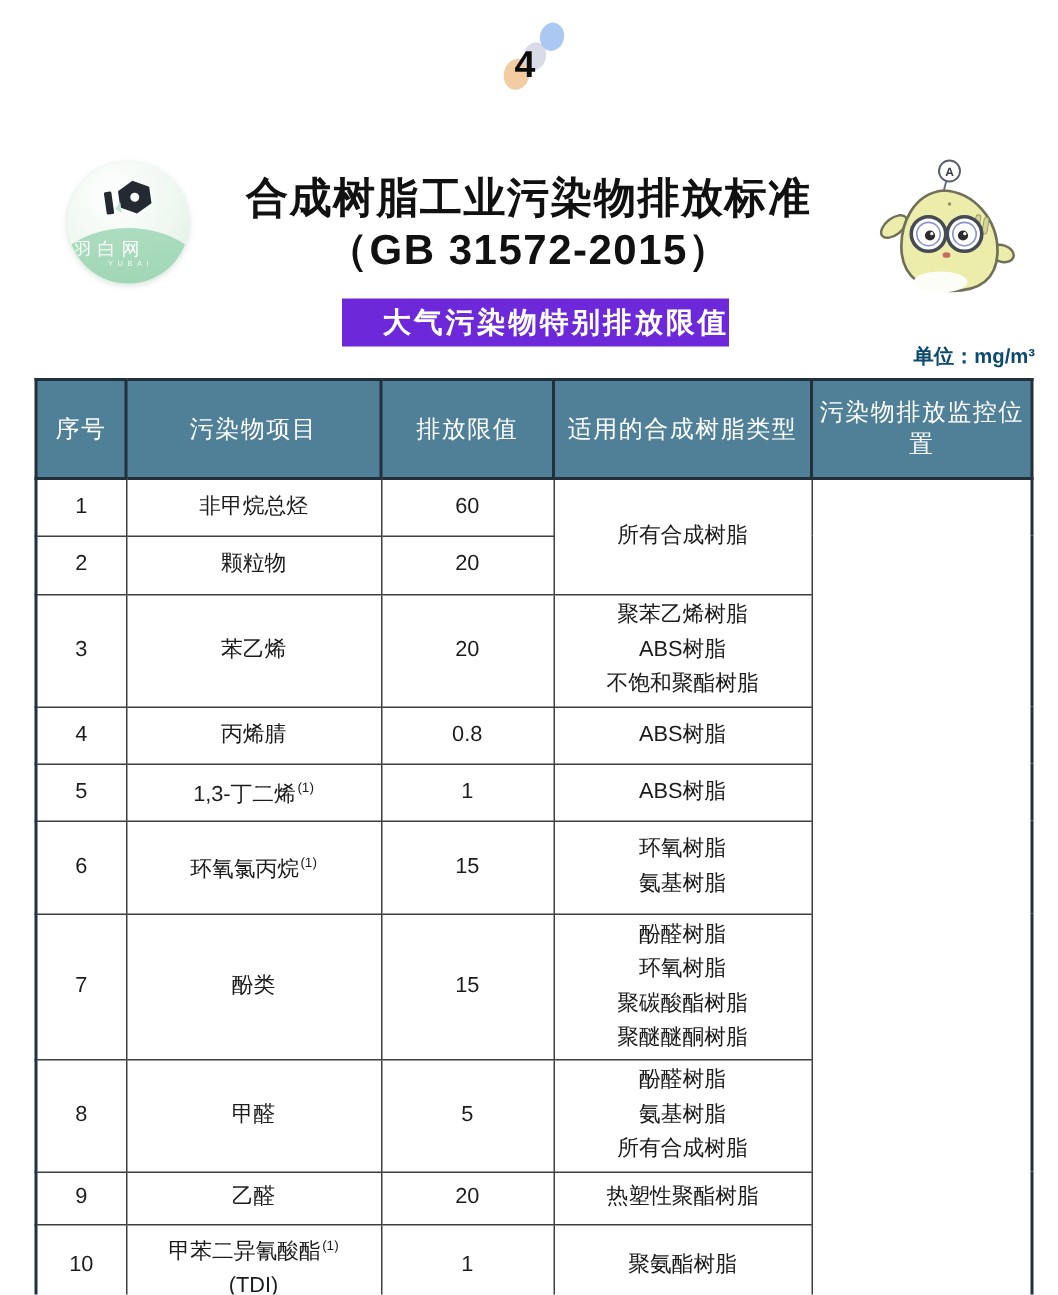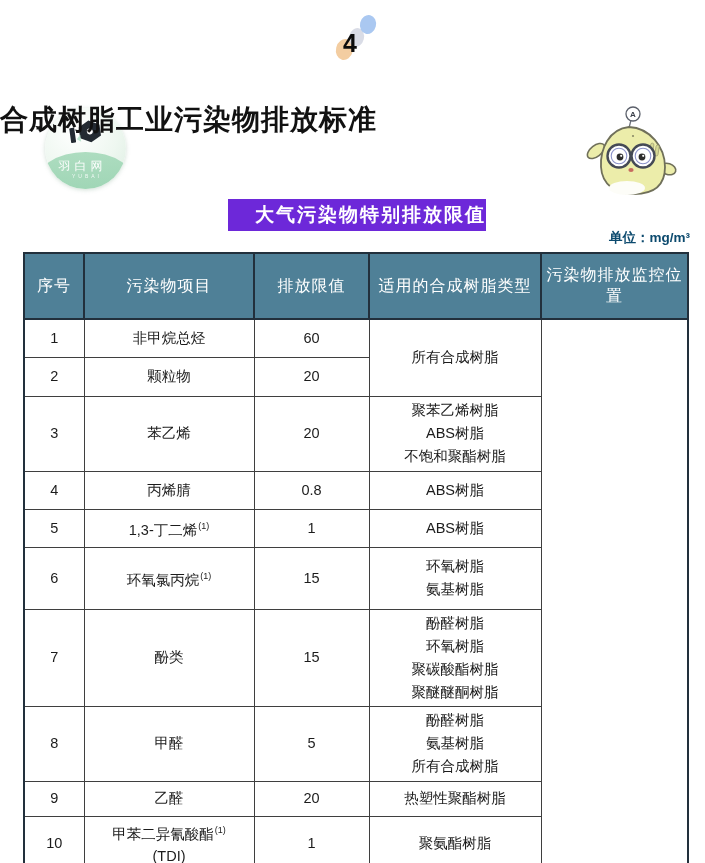--- a/index.html
+++ b/index.html
@@ -27,29 +27,29 @@
     background: radial-gradient(circle at 38% 28%, #ffffff 0%, #eef7f0 55%, #d9ecdf 100%);
     box-shadow: 0 1px 4px rgba(120,160,135,.35);
   }
   .logo-wave {
     position: absolute; left: -14%; top: 54%; width: 128%; height: 85%;
     background: linear-gradient(180deg, #a7dabb 0%, #8fceaa 100%);
     border-radius: 50%; opacity: .92;
   }
   .logo-mark { position: absolute; left: 18px; top: 10px; }
   .logo-cn {
-    position: absolute; left: 0; right: 10px; top: 50px; text-align: center;
+    position: absolute; left: 0; right: 10px; top: 50px; 
     color: rgba(255,255,255,.96); font-size: 12px; letter-spacing: 4px; text-indent: 4px;
   }
   .logo-en {
     position: absolute; left: 0; right: 0; top: 65px; text-align: center;
     color: rgba(255,255,255,.85); font-size: 5px; letter-spacing: 3px; text-indent: 3px;
   }
 
-  .title-block { position: absolute; left: 0; right: 0; top: 102px; z-index: 1; }
+  .title-block { position: absolute; left: 0; right: 0; top: 114px; text-align: center; z-index: 1; }
   .title-line {
     font-size: 28px; font-weight: 800; color: #111; line-height: 35px;
     letter-spacing: 1px;
   }
 
   .mascot { position: absolute; left: 586px; top: 103px; }
 
   
   .banner {
     position: absolute; left: 228px; top: 199px; width: 258px; height: 32px;
@@ -111,20 +111,21 @@
       <circle cx="27" cy="14" r="3" fill="#ffffff"></circle>
       <polygon points="13,20 17,16 17,23" fill="#bfe6d2"></polygon>
     </g>
   </svg>
   <div class="logo-cn">羽白网</div>
   <div class="logo-en">YUBAI</div>
 </div>
 
 <div class="title-block">
   <div class="title-line">合成树脂工业污染物排放标准</div>
+  <div class="title-line">（GB 31572-2015）</div>
 </div>
 
 <svg class="mascot" width="92" height="95" viewBox="0 0 92 95">
 
   <line x1="45" y1="17" x2="43" y2="25" stroke="#6a6f7a" stroke-width="1.3"></line>
   <circle cx="47" cy="11" r="7" fill="#ffffff" stroke="#5a5f6a" stroke-width="1.3"></circle>
   <text x="47" y="14" font-size="8" font-weight="bold" fill="#3a3f4a" text-anchor="middle">A</text>
 
   <ellipse cx="10" cy="48" rx="10" ry="5.5" fill="#ecedaa" stroke="#70705a" stroke-width="1.6" transform="rotate(-38 10 48)"></ellipse>
 

